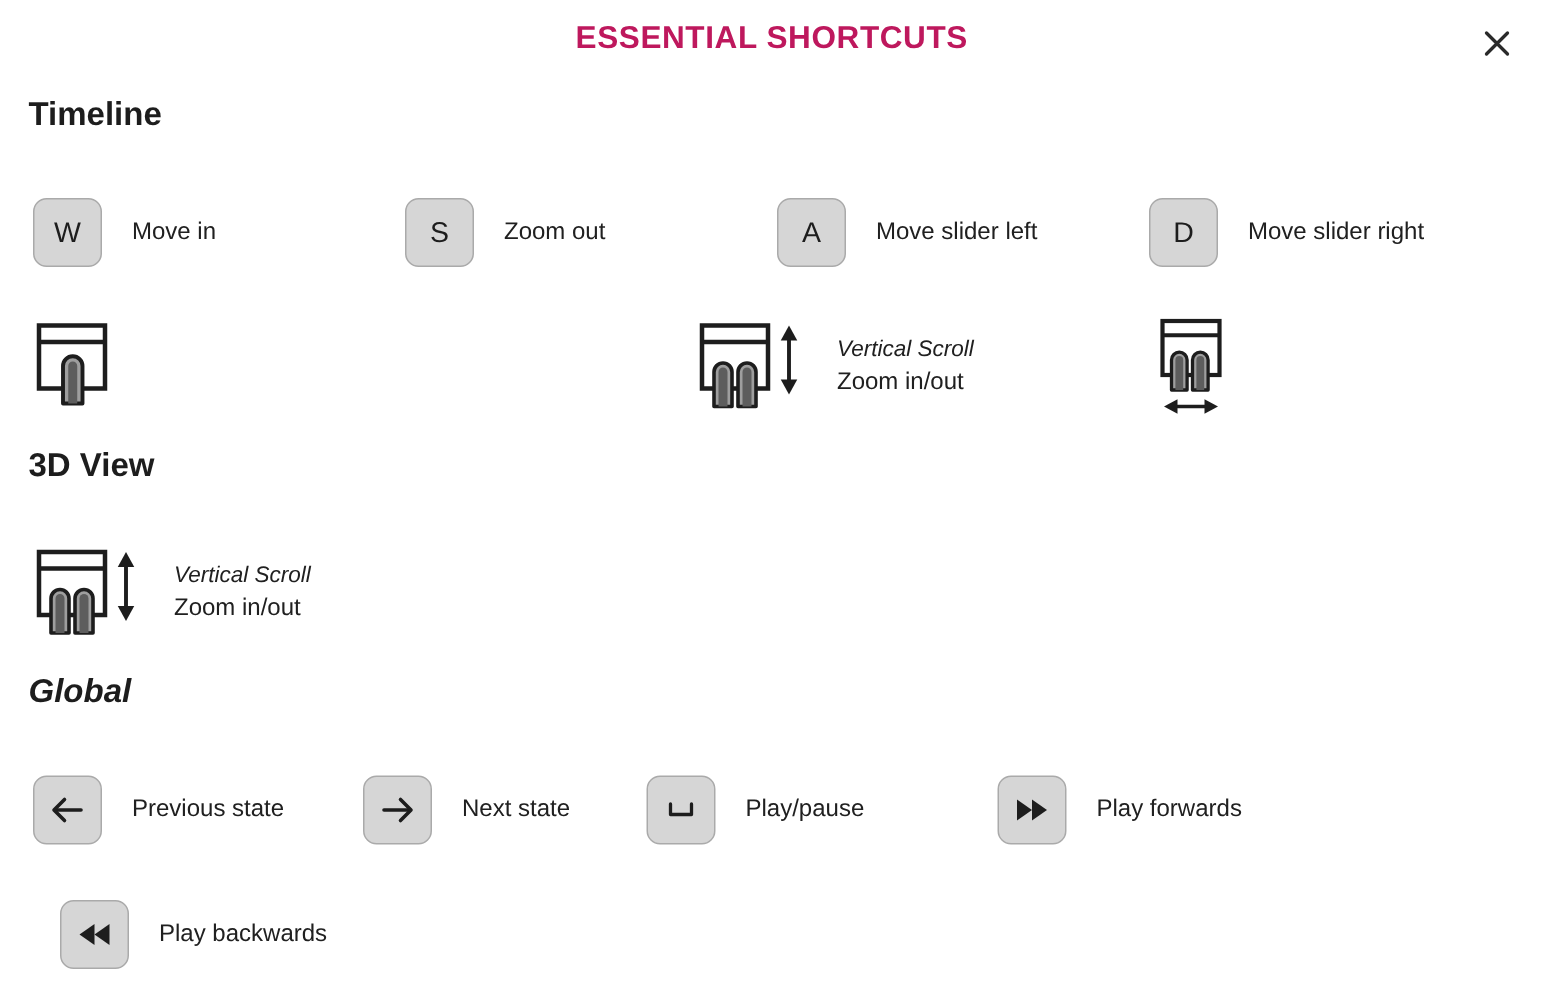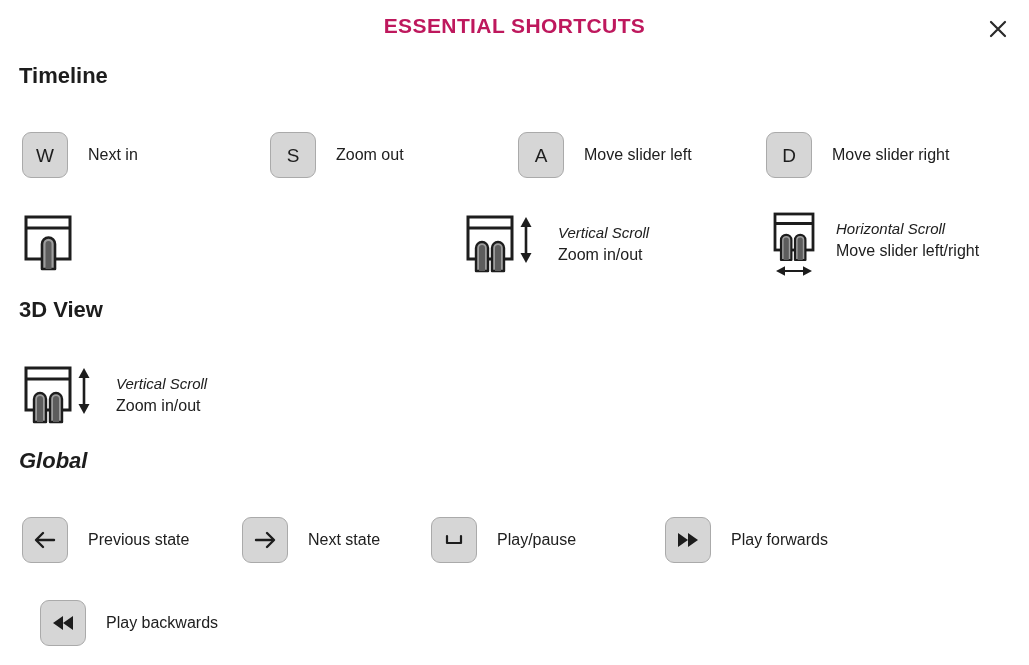--- a/index.html
+++ b/index.html
@@ -123,21 +123,21 @@
   </button>
 
   <div class="section-heading" id="sec-timeline">Timeline</div>
 
   <div class="row" id="row-keys-1">
 
     <div class="entry" style="left:22px;">
       <div class="keycap">
         <span class="glyph">W</span>
       </div>
-      <div class="key-label">Next in</div>
+      <div class="key-label">Move in</div>
     </div>
 
     <div class="entry" style="left:270px;">
       <div class="keycap">
         <span class="glyph">S</span>
       </div>
       <div class="key-label">Zoom out</div>
     </div>
 
     <div class="entry" style="left:518px;">
@@ -205,24 +205,20 @@
 
           <path d="M25 52 L25 32 A5.2 5.2 0 0 1 35.4 32 L35.4 52 Z" fill="#9e9e9e" stroke="#1d1d1d" stroke-width="2.2" stroke-linejoin="round"></path>
           <path d="M27.6 52 L27.6 32 A2.5 2.5 0 0 1 32.8 32 L32.8 52 Z" fill="#5d5d5d"></path>
 
           <g stroke="#1d1d1d" fill="#1d1d1d">
             <line x1="12" y1="63" x2="36" y2="63" stroke-width="2.2" stroke-linecap="round"></line>
             <path d="M6 63 L15 58.2 L15 67.8 Z" stroke="none"></path>
             <path d="M42 63 L33 58.2 L33 67.8 Z" stroke="none"></path>
           </g>
         </svg>
-      </span>
-      <span class="gesture-text" style="margin-top:-12px;">
-        <span class="gesture-action">Horizontal Scroll</span>
-        <span class="gesture-desc">Move slider left/right</span>
       </span>
     </div>
   </div>
 
   <div class="section-heading" id="sec-3dview">3D View</div>
 
   <div class="row" id="row-3d-1">
     <div class="entry gesture" style="left:22px;">
       <span class="gesture-icon">
         <svg width="78" height="62" viewBox="0 0 78 62">

